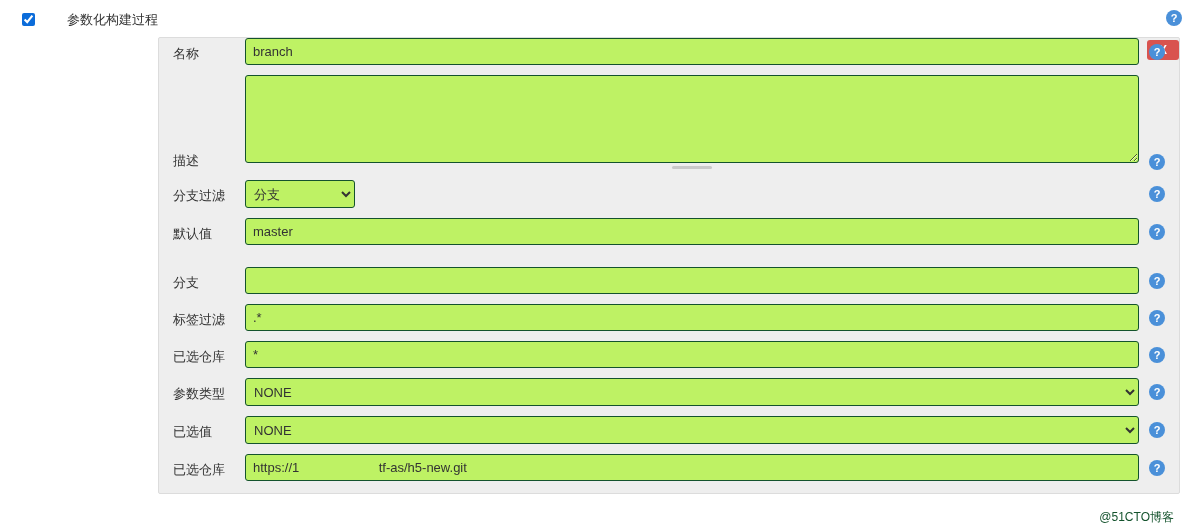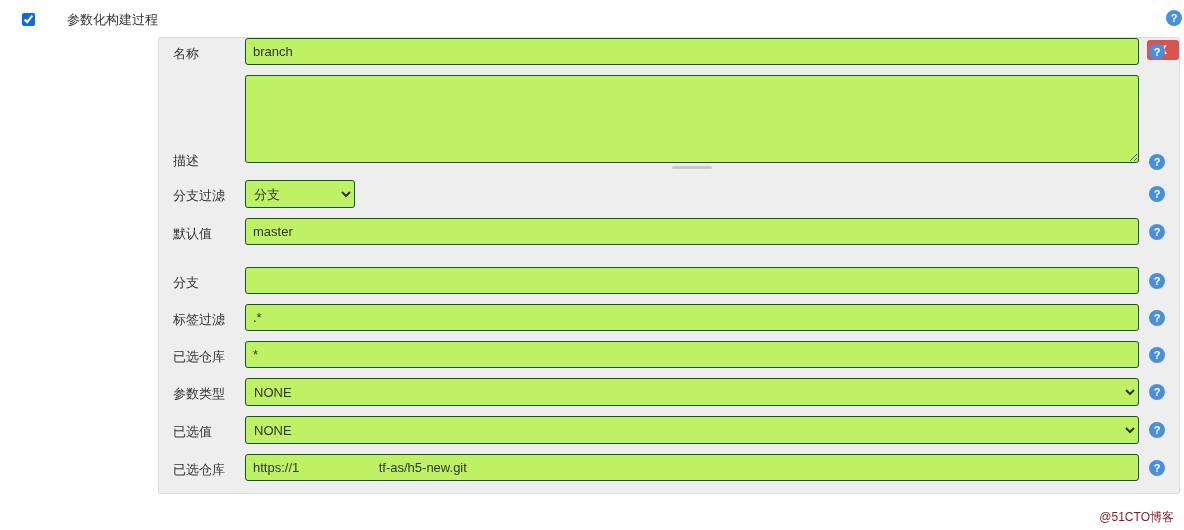--- a/index.html
+++ b/index.html
@@ -130,21 +130,21 @@
     height:4px;
     display:flex; justify-content:center;
   }
   .textarea-handle::after{
     content:""; width:40px; height:3px; background:#c9c9c9; border-radius:2px;
   }
   .watermark {
     position: absolute;
     right: 10px;
     bottom: 4px;
-    color: #7f1d1d;
+    color: #14532d;
     font-size: 12px;
     pointer-events: none;
   }
 </style>
 </head>
 <body>
 
 <div class="top-row">
   <input type="checkbox" checked="" style="">
   <span>参数化构建过程</span>

